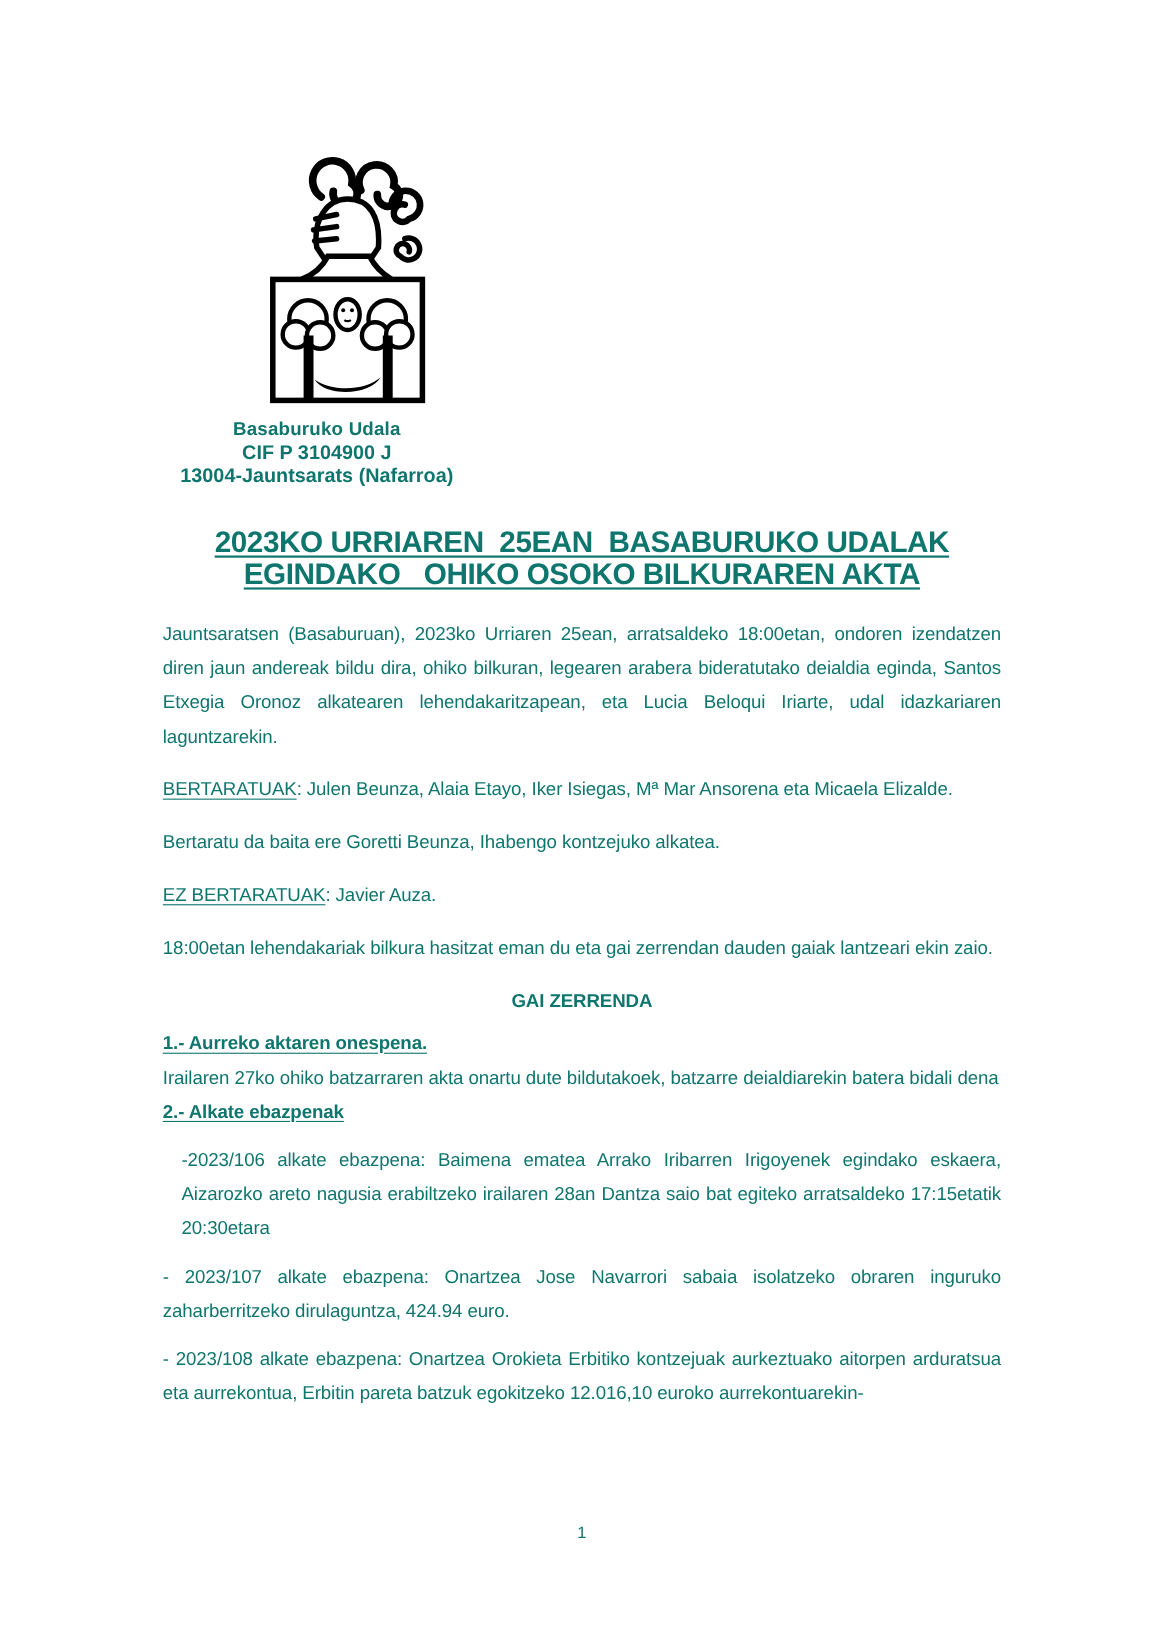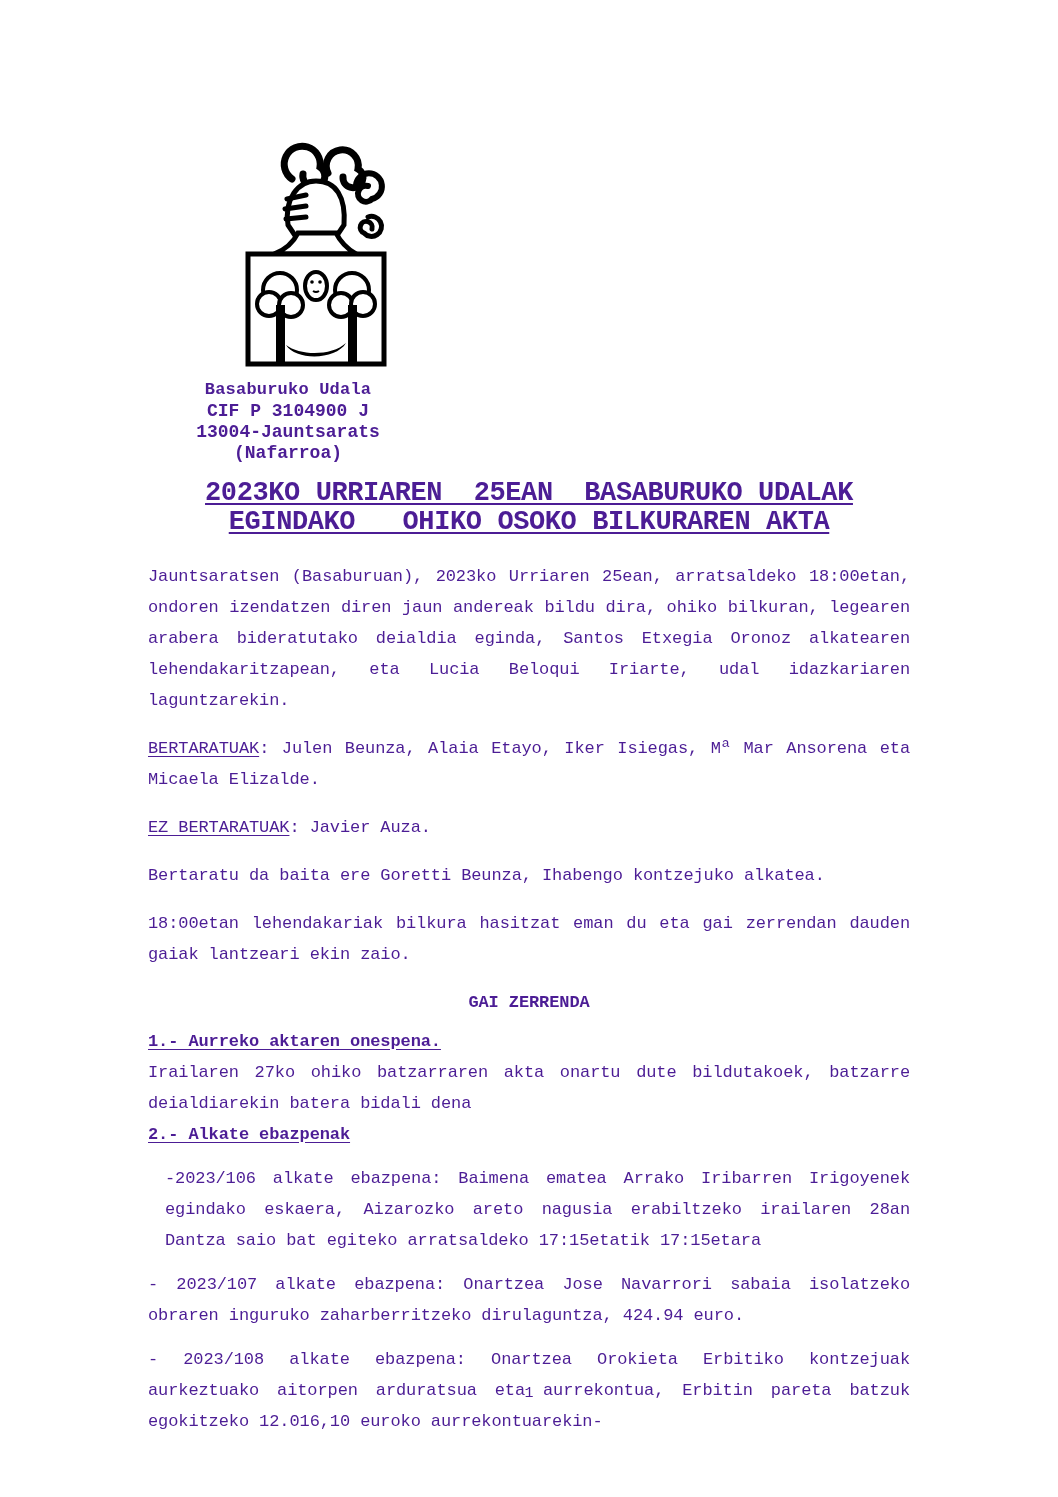--- a/index.html
+++ b/index.html
@@ -5,22 +5,22 @@
   html, body {
     margin: 0;
     padding: 0;
     background: #ffffff;
   }
   .page {
     position: relative;
     width: 1058px;
     height: 1497px;
     background: #ffffff;
-    color: #4c1d95;
-    font-family: Liberation Mono, monospace;
+    color: #0f766e;
+    font-family: Liberation Sans, sans-serif;
     overflow: hidden;
   }
 
   
   .letterhead {
     position: absolute;
     left: 148px;
     top: 133px;
     width: 300px;
   }
@@ -172,34 +172,34 @@
 
     <h1 class="doc-title">
       <span class="t-line"><span>2023KO URRIAREN  25EAN  BASABURUKO UDALAK</span></span>
       <span class="t-line"><span>EGINDAKO   OHIKO OSOKO BILKURAREN AKTA</span></span>
     </h1>
 
     <p>Jauntsaratsen (Basaburuan), 2023ko Urriaren 25ean, arratsaldeko 18:00etan, ondoren izendatzen diren jaun andereak bildu dira, ohiko bilkuran, legearen arabera bideratutako deialdia eginda, Santos Etxegia Oronoz alkatearen lehendakaritzapean, eta Lucia Beloqui Iriarte, udal idazkariaren laguntzarekin.</p>
 
     <p><span class="u">BERTARATUAK</span><span>: Julen Beunza, Alaia Etayo, Iker Isiegas, Mª Mar Ansorena eta Micaela Elizalde.</span></p>
 
+    <p>Bertaratu da baita ere Goretti Beunza, Ihabengo kontzejuko alkatea.</p>
+
     <p><span class="u">EZ BERTARATUAK</span><span>: Javier Auza.</span></p>
-
-    <p>Bertaratu da baita ere Goretti Beunza, Ihabengo kontzejuko alkatea.</p>
 
     <p>18:00etan lehendakariak bilkura hasitzat eman du eta gai zerrendan dauden gaiak lantzeari ekin zaio.</p>
 
     <p class="agenda-heading">GAI ZERRENDA</p>
 
     <p class="section-title"><span>1.- Aurreko aktaren onespena.</span></p>
     <p class="section-body">Irailaren 27ko ohiko batzarraren akta onartu dute bildutakoek, batzarre deialdiarekin batera bidali dena</p>
 
     <p class="section-title"><span>2.- Alkate ebazpenak</span></p>
 
-    <p class="resolution indented">-2023/106 alkate ebazpena: Baimena ematea Arrako Iribarren Irigoyenek  egindako eskaera, Aizarozko areto nagusia erabiltzeko irailaren 28an Dantza saio bat egiteko arratsaldeko 17:15etatik 17:15etara</p>
+    <p class="resolution indented">-2023/106 alkate ebazpena: Baimena ematea Arrako Iribarren Irigoyenek  egindako eskaera, Aizarozko areto nagusia erabiltzeko irailaren 28an Dantza saio bat egiteko arratsaldeko 17:15etatik 20:30etara</p>
     <p class="resolution">- 2023/107  alkate ebazpena: Onartzea Jose Navarrori sabaia isolatzeko obraren inguruko zaharberritzeko dirulaguntza, 424.94 euro.</p>
     <p class="resolution">- 2023/108 alkate ebazpena: Onartzea Orokieta Erbitiko kontzejuak aurkeztuako aitorpen arduratsua eta aurrekontua, Erbitin pareta batzuk egokitzeko 12.016,10 euroko aurrekontuarekin-</p>
 
   </div>
 
   <div class="page-footer">1</div>
 
 </div>
 
 </body></html>

